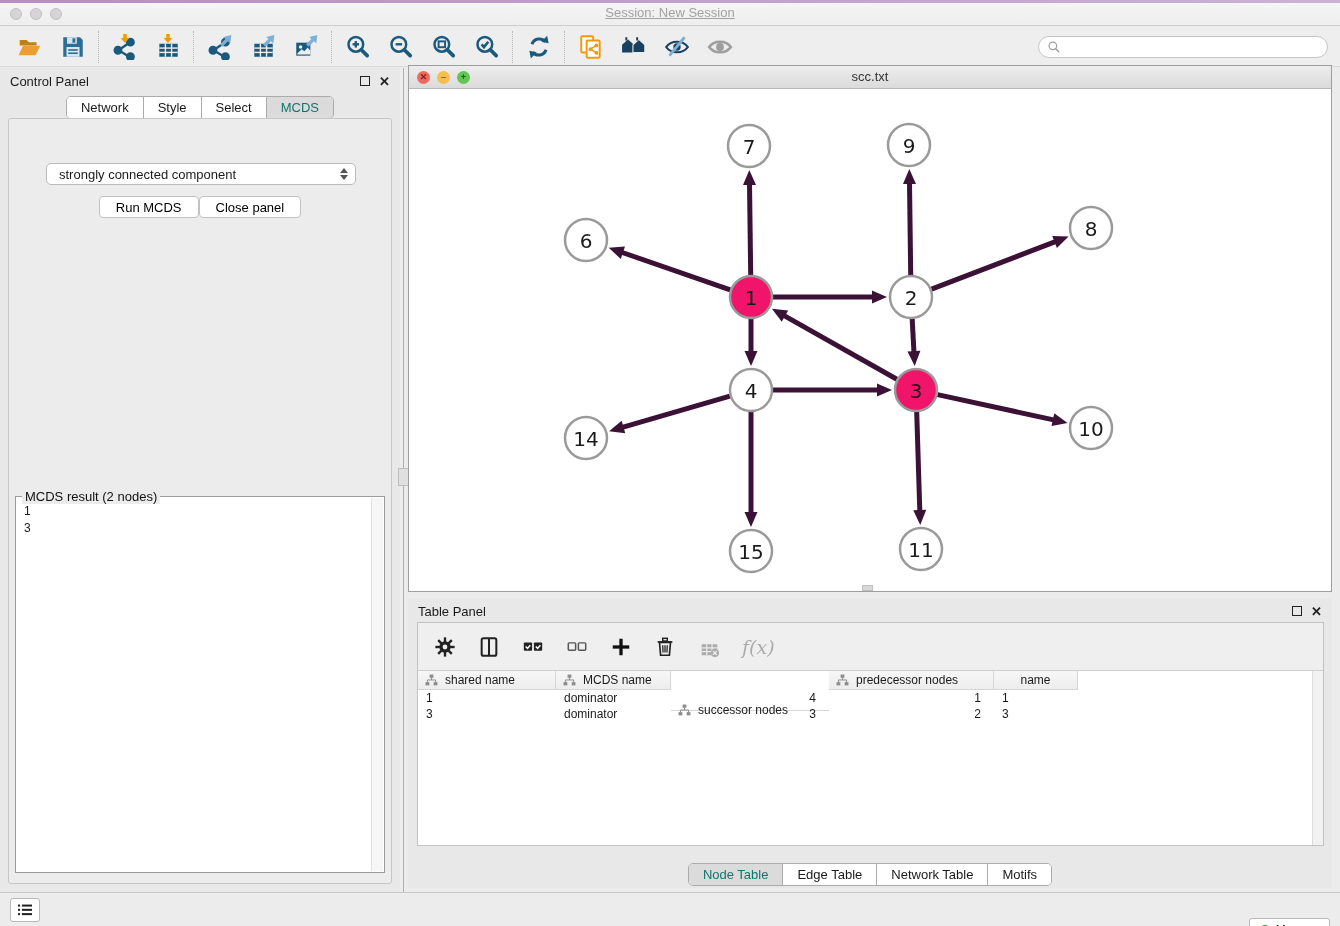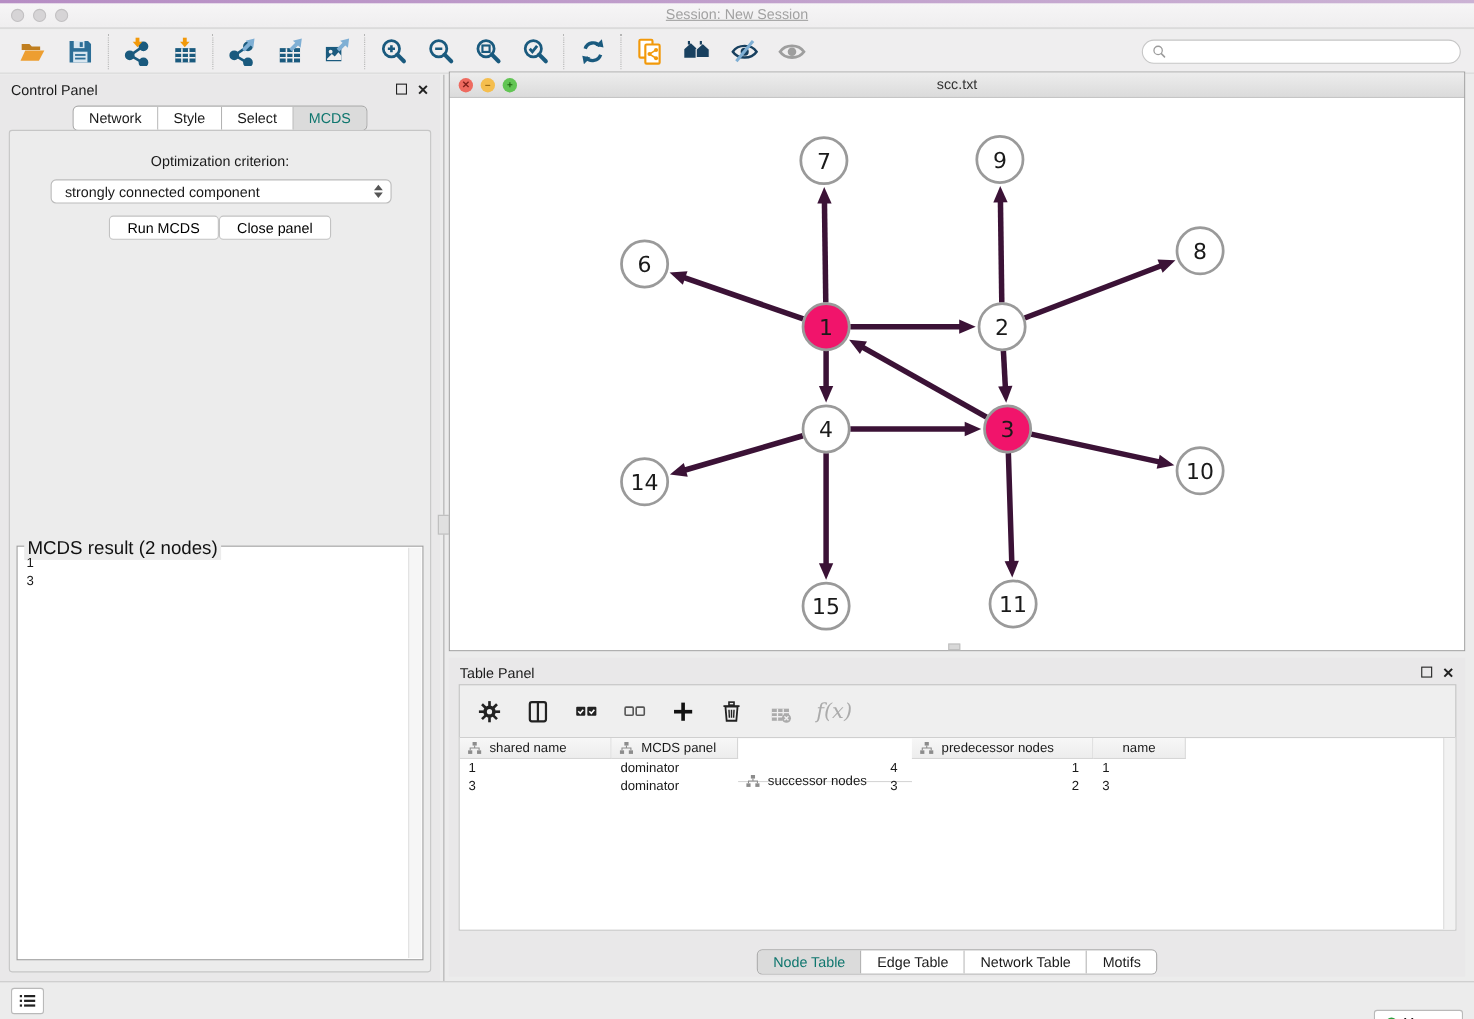--- a/index.html
+++ b/index.html
@@ -48,21 +48,21 @@
   .spinner { margin-left:auto; margin-right:7px; display:flex; flex-direction:column; gap:2px; }
   .spinner i { width:0; height:0; border-left:4px solid transparent; border-right:4px solid transparent; display:block; }
   .spinner .up { border-bottom:5px solid #555; }
   .spinner .down { border-top:5px solid #555; }
   #cp-buttons { position:absolute; left:0; top:77px; width:100%; display:flex; justify-content:center; }
   .aq-btn { background:#fff; border:1px solid #C2C2C2; border-radius:4px; height:22px;
     padding:0 16px; font-size:13px; display:flex; align-items:center; }
   #result-group { position:absolute; left:6px; right:6px; top:377px; bottom:10px;
     border:1px solid #9C9C9C; background:#fff; }
   #result-title { position:absolute; left:6px; top:-8px; background:#ECECEC; padding:0 3px;
-    font-size:17px; color:#111; }
+    font-size:13px; color:#111; }
   #result-values { position:absolute; left:0; top:2px; right:14px; bottom:0;
     font-size:12px; line-height:17px; padding:4px 8px; white-space:pre; overflow:hidden; }
   #result-scroll { position:absolute; right:1px; top:1px; bottom:1px; width:12px;
     background:#F6F6F6; border-left:1px solid #E2E2E2; }
 
   
   #v-splitter { position:absolute; left:400px; top:68px; width:8px; height:824px; }
   #v-splitter .line { position:absolute; left:3px; top:0; bottom:0; width:1px; background:#AFAFAF; }
   #v-splitter .grip { position:absolute; left:-2px; top:400px; width:11px; height:18px;
     background:#E0E0E0; border:1px solid #BDBDBD; }
@@ -341,21 +341,20 @@
   </div>
   <div id="cp-tabs">
     <span class="tabset" id="cp-tabset">
         <span class="tab">Network</span>
         <span class="tab">Style</span>
         <span class="tab">Select</span>
         <span class="tab selected">MCDS</span>
       </span>
   </div>
   <div id="cp-content">
-    <div id="opt-label">Optimization criterion:</div>
     <div id="criterion-select">
       <span>strongly connected component</span>
       <span class="spinner">
           <i class="up"></i>
           <i class="down"></i>
         </span>
     </div>
     <div id="cp-buttons">
       <button class="aq-btn">Run MCDS</button>
       <button class="aq-btn">Close panel</button>
@@ -550,21 +549,21 @@
                 <g fill="#8C8C8C">
                   <rect x="8.5" y="1" width="7" height="6"></rect>
                   <rect x="1" y="15" width="7" height="6"></rect>
                   <rect x="16" y="15" width="7" height="6"></rect>
                 </g>
                 <g fill="none" stroke="#8C8C8C" stroke-width="1.8">
                   <path d="M12 7v4M4.5 15v-4h15v4"></path>
                 </g>
               </svg>
             </span>
-            <span>MCDS panel</span>
+            <span>MCDS name</span>
           </div>
           <div class="th" style="width: 158px; margin-top: 39px;">
             <span>
               <svg width="13" height="13" viewBox="0 0 24 24">
                 <g fill="#8C8C8C">
                   <rect x="8.5" y="1" width="7" height="6"></rect>
                   <rect x="1" y="15" width="7" height="6"></rect>
                   <rect x="16" y="15" width="7" height="6"></rect>
                 </g>
                 <g fill="none" stroke="#8C8C8C" stroke-width="1.8">

